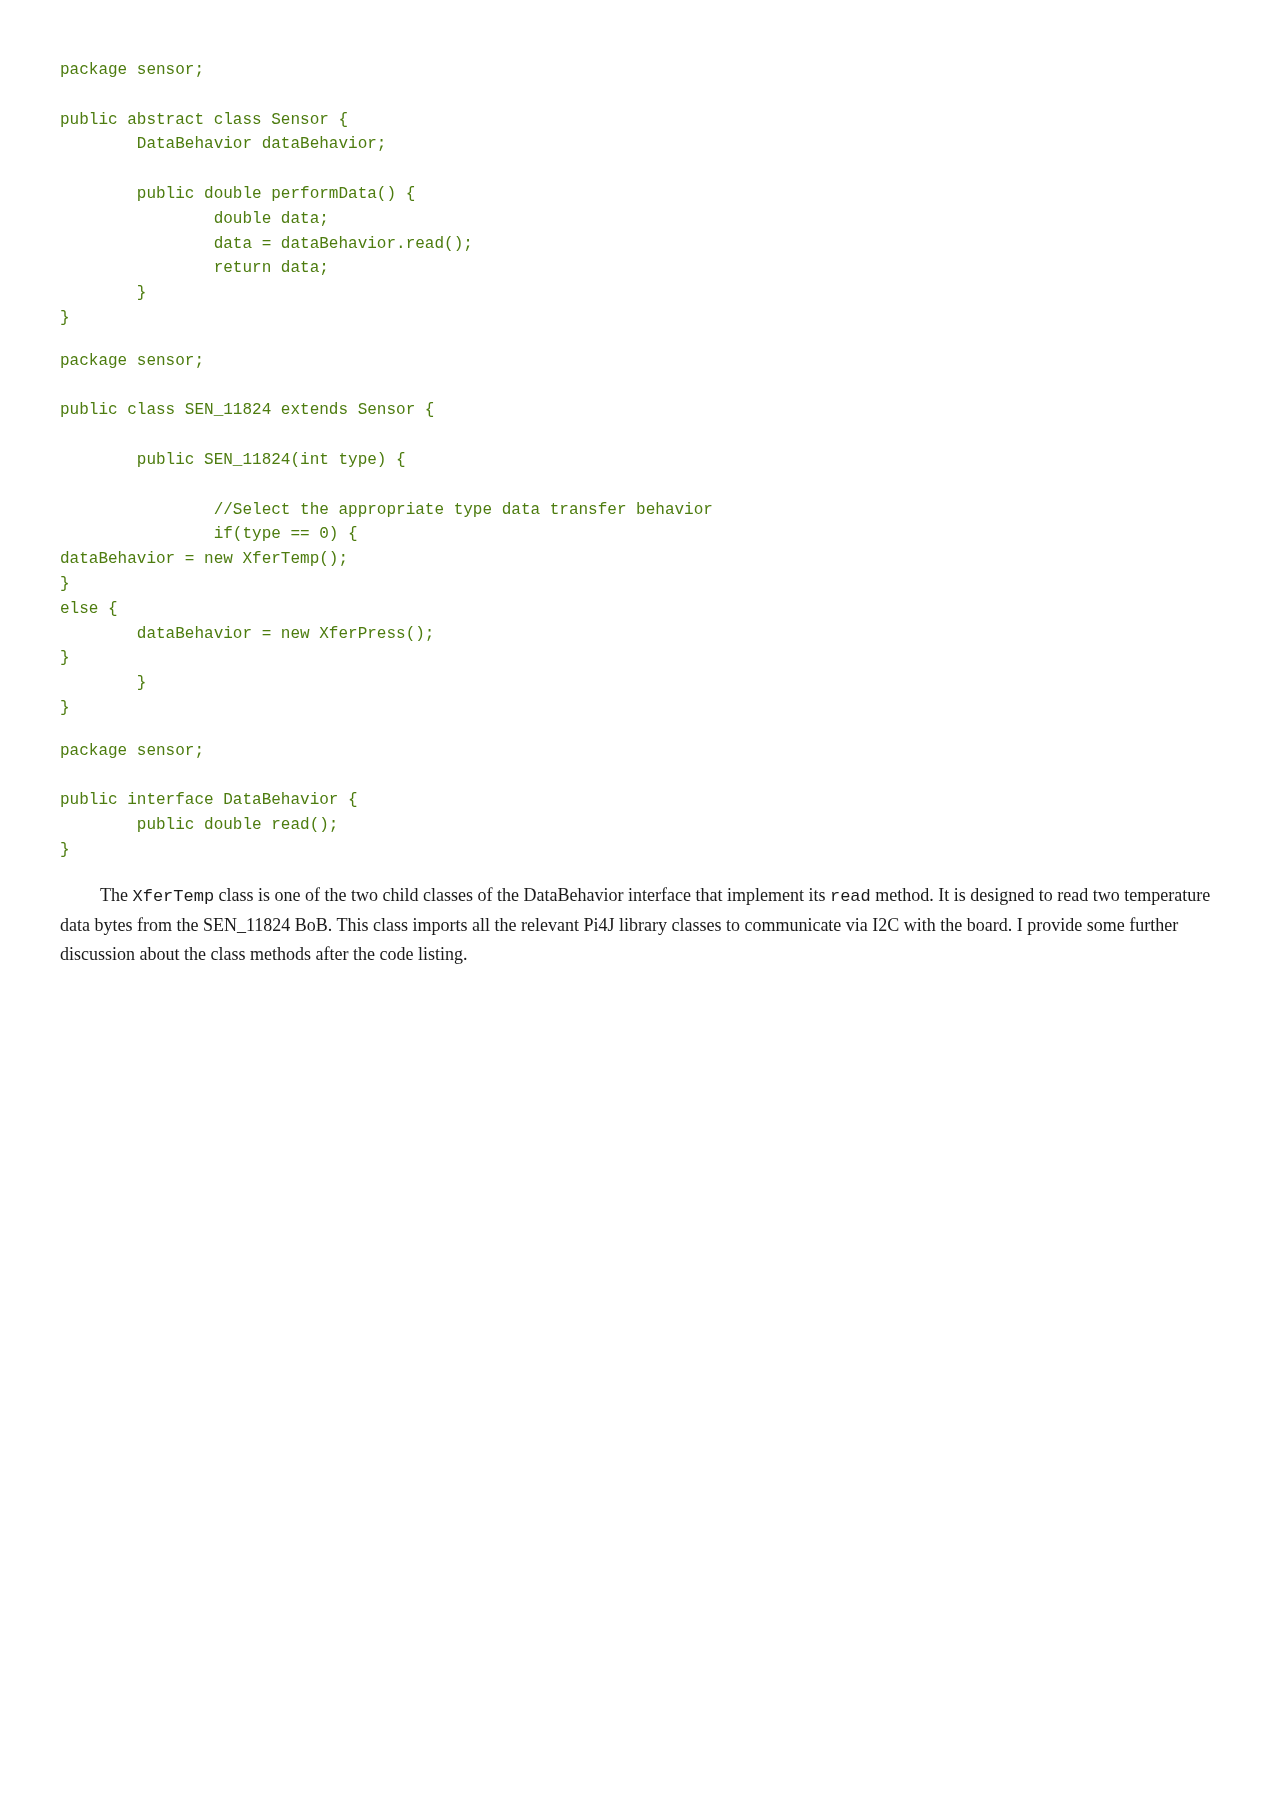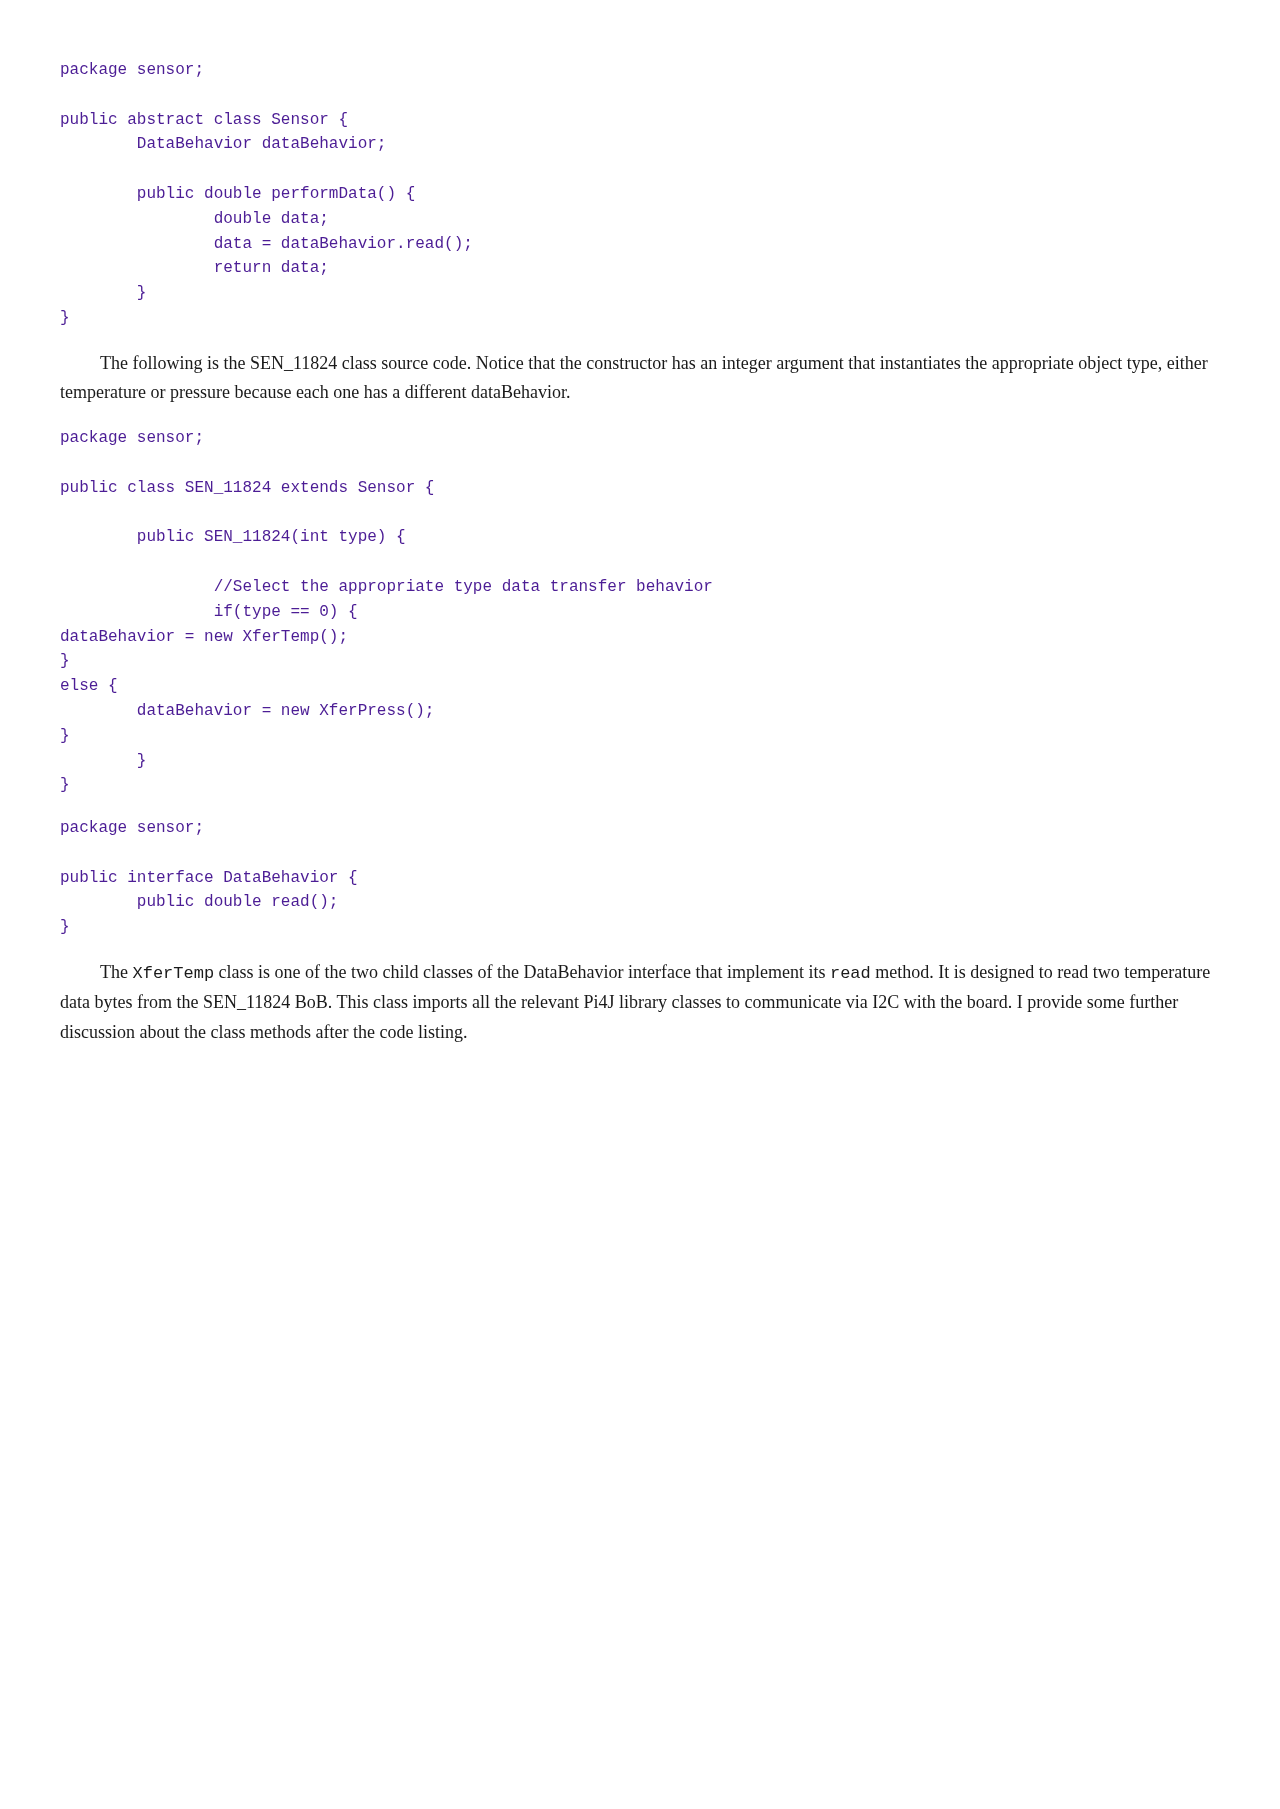--- a/index.html
+++ b/index.html
@@ -15,21 +15,21 @@
       line-height: 1.6;
       color: #1a1a1a;
       padding: 40px 60px;
       max-width: 1280px;
     }
 
     .code-block {
       font-family: 'Courier New', Courier, monospace;
       font-size: 16px;
       line-height: 1.55;
-      color: #4c1d95;
+      color: #4d7c0f;
       background: #ffffff;
       margin: 18px 0;
       white-space: pre;
     }
 
     .prose {
       font-family: Georgia, 'Times New Roman', serif;
       font-size: 18px;
       line-height: 1.65;
       color: #1a1a1a;
@@ -52,21 +52,20 @@
 public abstract class Sensor {
         DataBehavior dataBehavior;
 
         public double performData() {
                 double data;
                 data = dataBehavior.read();
                 return data;
         }
 }</div>
 
-  <p class="prose">The following is the SEN_11824 class source code. Notice that the constructor has an integer argument that instantiates the appropriate object type, either temperature or pressure because each one has a different dataBehavior.</p>
 
   <div class="code-block">package sensor;
 
 public class SEN_11824 extends Sensor {
 
         public SEN_11824(int type) {
 
                 //Select the appropriate type data transfer behavior
                 if(type == 0) {
 dataBehavior = new XferTemp();

